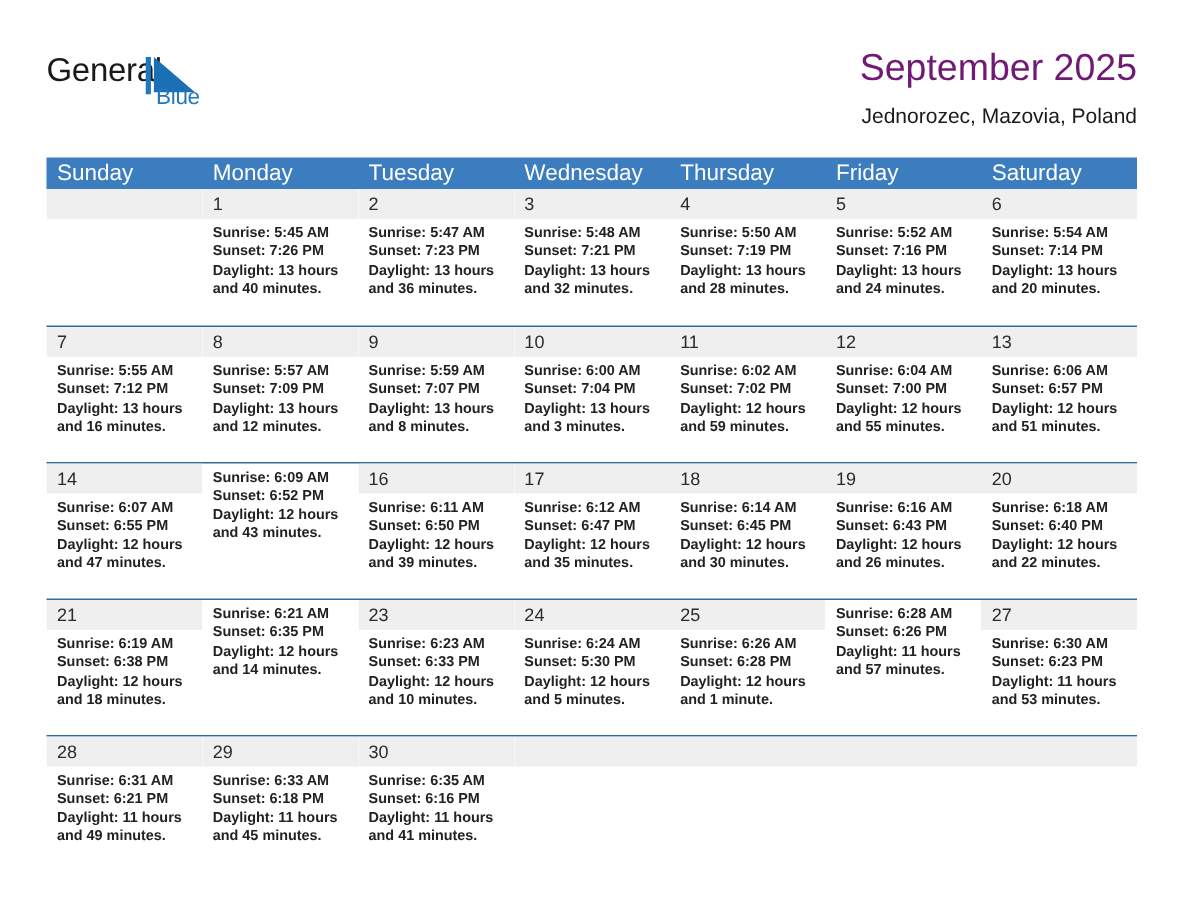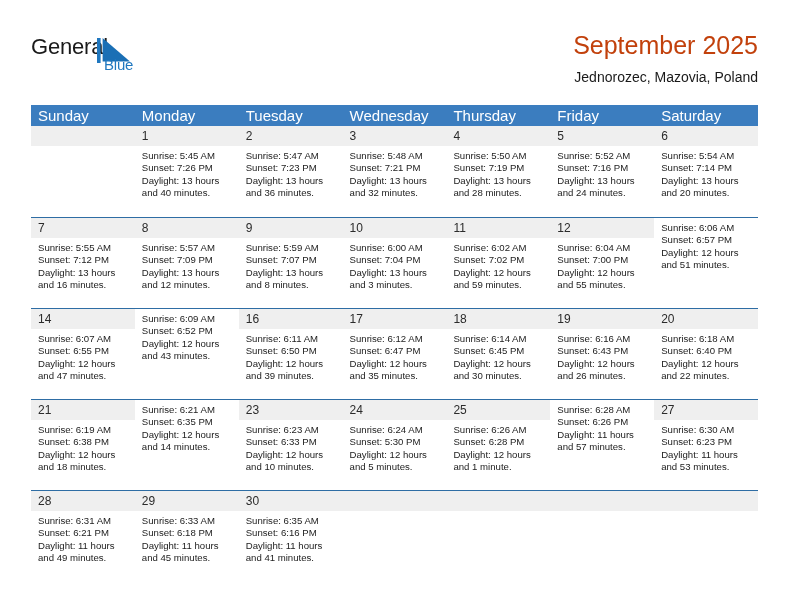--- a/index.html
+++ b/index.html
@@ -66,21 +66,21 @@
   .brand-flag svg { display: block; }
 
   .title-block {
     position: absolute;
     right: 34px;
     top: 30px;
     text-align: right;
   }
   .cal-title {
     font-size: 25px;
-    color: #c2410c;
+    color: #701a75;
     line-height: 30px;
     white-space: nowrap;
   }
   .cal-subtitle {
     font-size: 14px;
     color: #1a1a1a;
     line-height: 20px;
     margin-top: 7px;
     white-space: nowrap;
   }
@@ -132,20 +132,21 @@
     box-sizing: border-box;
     padding-left: 7px;
   }
   .daynum {
     font-size: 12px;
     color: #2b2b2b;
     line-height: 20px;
   }
   .details {
     padding: 4px 6px 0 7px;
+    font-weight: bold;
   }
   .details div {
     font-size: 9.6px;
     line-height: 12.4px;
     color: #222222;
     white-space: nowrap;
   }
   .empty .daynum-band { background: #efefef; }
 </style>
 </head>
@@ -292,20 +293,21 @@
           <div class="daycell">
             <div class="daynum-band"><span class="daynum">12</span></div>
             <div class="details">
               <div>Sunrise: 6:04 AM</div>
               <div>Sunset: 7:00 PM</div>
               <div>Daylight: 12 hours</div>
               <div>and 55 minutes.</div>
             </div>
           </div>
           <div class="daycell">
+            <div class="daynum-band"><span class="daynum">13</span></div>
             <div class="details">
               <div>Sunrise: 6:06 AM</div>
               <div>Sunset: 6:57 PM</div>
               <div>Daylight: 12 hours</div>
               <div>and 51 minutes.</div>
             </div>
           </div>
         </div>
         <div class="week">
           <div class="daycell">

